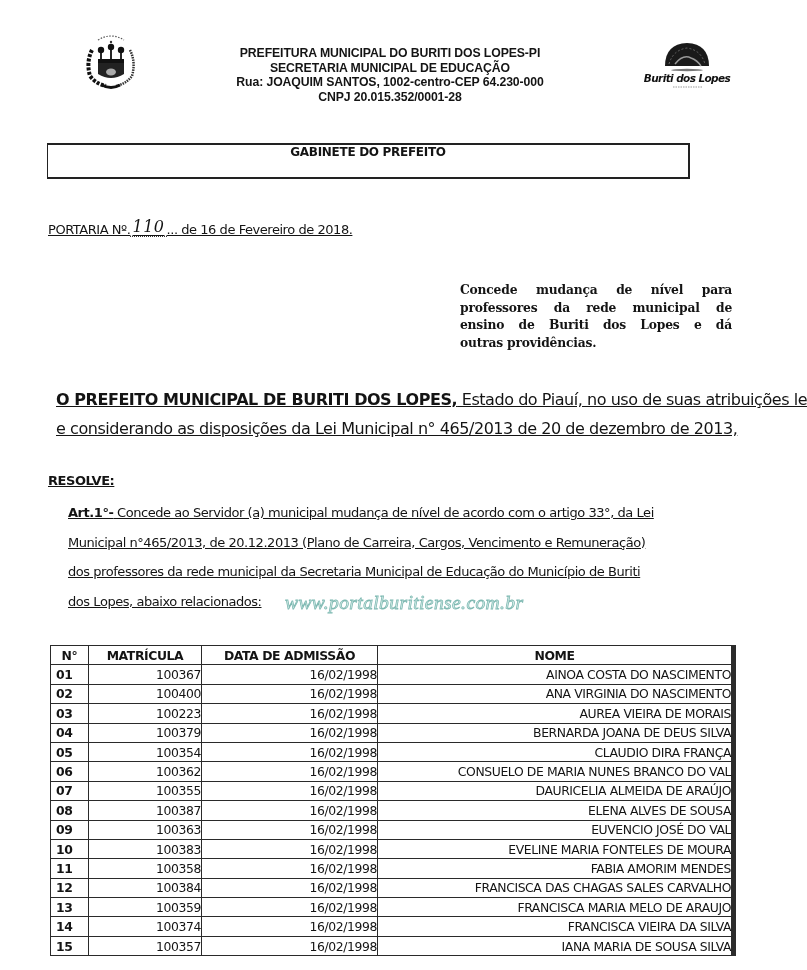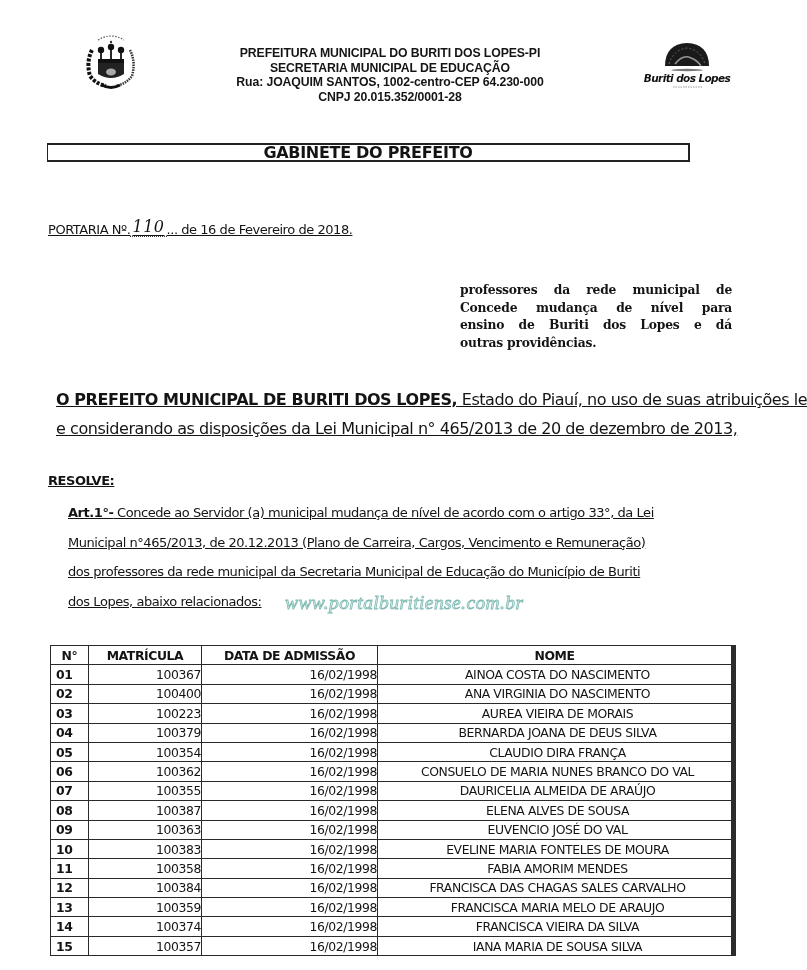--- a/index.html
+++ b/index.html
@@ -5,21 +5,21 @@
   html, body { margin: 0; padding: 0; background: #ffffff; }
   body { width: 807px; height: 970px; position: relative; overflow: hidden; color: #141414; font-family: "Liberation Sans", sans-serif; }
   .abs { position: absolute; }
 
   
   .logo-left { left: 78px; top: 30px; width: 66px; height: 64px; }
   .logo-right { left: 643px; top: 40px; width: 90px; height: 56px; }
   .header-text { left: 150px; top: 46px; width: 480px; text-align: center; font-family: "Liberation Sans", sans-serif; font-weight: bold; font-size: 12.5px; line-height: 14.5px; letter-spacing: -0.1px; transform: scaleX(0.98); }
   .header-text div { white-space: nowrap; }
 
-  .gabinete { left: 47px; top: 143px; width: 643px; height: 19px; border: 2px solid #222; border-left-width: 1.5px; border-right-width: 2px; box-sizing: border-box; text-align: center; font-family: "DejaVu Sans", sans-serif; font-weight: bold; font-size: 16px; line-height: 15px; letter-spacing: -0.3px; }
+  .gabinete { left: 47px; top: 143px; width: 643px; height: 36px; border: 2px solid #222; border-left-width: 1.5px; border-right-width: 2px; box-sizing: border-box; text-align: center; font-family: "DejaVu Sans", sans-serif; font-weight: bold; font-size: 12px; line-height: 15px; letter-spacing: -0.3px; }
 
   .doc-font { font-family: "DejaVu Sans", sans-serif; letter-spacing: -0.45px; text-decoration: underline; }
 
   .portaria { left: 48px; top: 219px; font-size: 13px; white-space: nowrap; }
   .portaria .handnum { font-family: "DejaVu Serif", serif; font-style: italic; font-size: 16px; letter-spacing: 0.5px; position: relative; top: -2px; border-bottom: 1px dotted #333; padding: 0 2px; }
 
   .ementa { left: 460px; top: 281px; width: 272px; font-family: "DejaVu Serif", serif; font-weight: bold; font-size: 12.3px; line-height: 17.5px; text-align: justify; letter-spacing: -0.2px; }
   .ementa span { display: block; text-align-last: justify; white-space: nowrap; }
   .ementa span.last { text-align-last: left; }
 
@@ -29,21 +29,21 @@
   .resolve { left: 48px; top: 473px; font-size: 13px; font-weight: bold; }
   .artigo { left: 48px; top: 498px; width: 690px; font-size: 13px; line-height: 29.5px; margin-left: 20px; }
   .artigo div { white-space: nowrap; text-align: justify; }
 
   .watermark { left: 285px; top: 592px; font-family: Liberation Serif, serif; font-style: italic; font-size: 19.5px; color: #d9efec; -webkit-text-stroke: 0.8px #7fb9b2; letter-spacing: 0.4px; white-space: nowrap; }
 
   
   .tbl { left: 50px; top: 645px; width: 686px; border-collapse: collapse; font-family: "DejaVu Sans", sans-serif; font-size: 12.4px; letter-spacing: -0.4px; }
   .tbl th, .tbl td { border: 1.5px solid #2a2a2a; height: 18.4px; padding: 0 0 0 4px; line-height: 15px; white-space: nowrap; }
   .tbl th { font-weight: bold; text-align: center; padding: 0; }
-  .tbl td.c { text-align: center; padding-left: 6px; margin-top: 14px; }
+  .tbl td.c { text-align: right; padding-left: 6px; margin-top: 14px; }
   .tbl td.num { text-align: left; padding-left: 5px; font-weight: bold; }
   .tbl td.cen { text-align: right; padding: 0; }
   .tbl .col-n { width: 37px; }
   .tbl .col-mat { width: 112px; }
   .tbl .col-data { width: 175px; }
   .tbl .col-nome { width: auto; }
   .tbl tr > *:last-child { border-right: 5px solid #2c2c2c; }
 </style>
 </head>
 <body>
@@ -87,22 +87,22 @@
 
 <div class="abs gabinete">
   <span>GABINETE DO PREFEITO</span>
 </div>
 
 <div class="abs portaria doc-font">
   <span>PORTARIA Nº.</span><span class="handnum">110</span><span>... de 16 de Fevereiro de 2018.</span>
 </div>
 
 <div class="abs ementa">
+  <span>Concede mudança de nível para</span>
   <span>professores da rede municipal de</span>
-  <span>Concede mudança de nível para</span>
   <span>ensino de Buriti dos Lopes e dá</span>
   <span class="last">outras providências.</span>
 </div>
 
 <div class="abs considerando doc-font">
   <div><b>O PREFEITO MUNICIPAL DE BURITI DOS LOPES,</b><span> Estado do Piauí, no uso de suas atribuições legais</span></div>
   <div>e considerando as disposições da Lei Municipal n° 465/2013 de 20 de dezembro de 2013,</div>
 </div>
 
 <div class="abs resolve doc-font">RESOLVE:</div>

